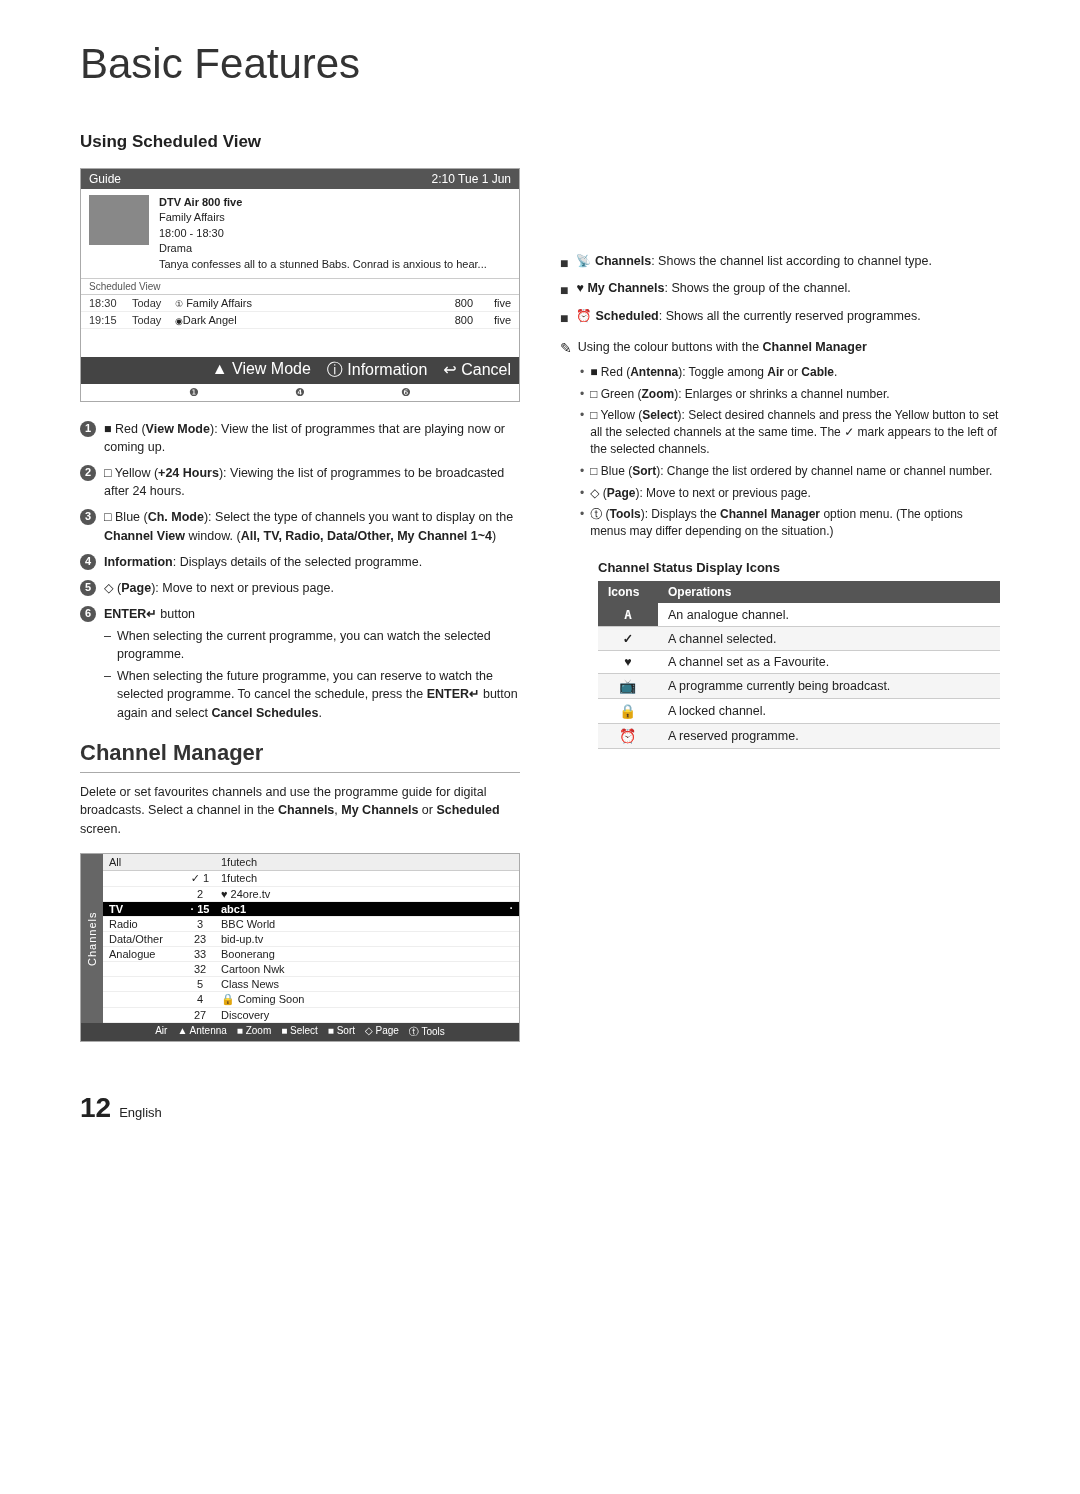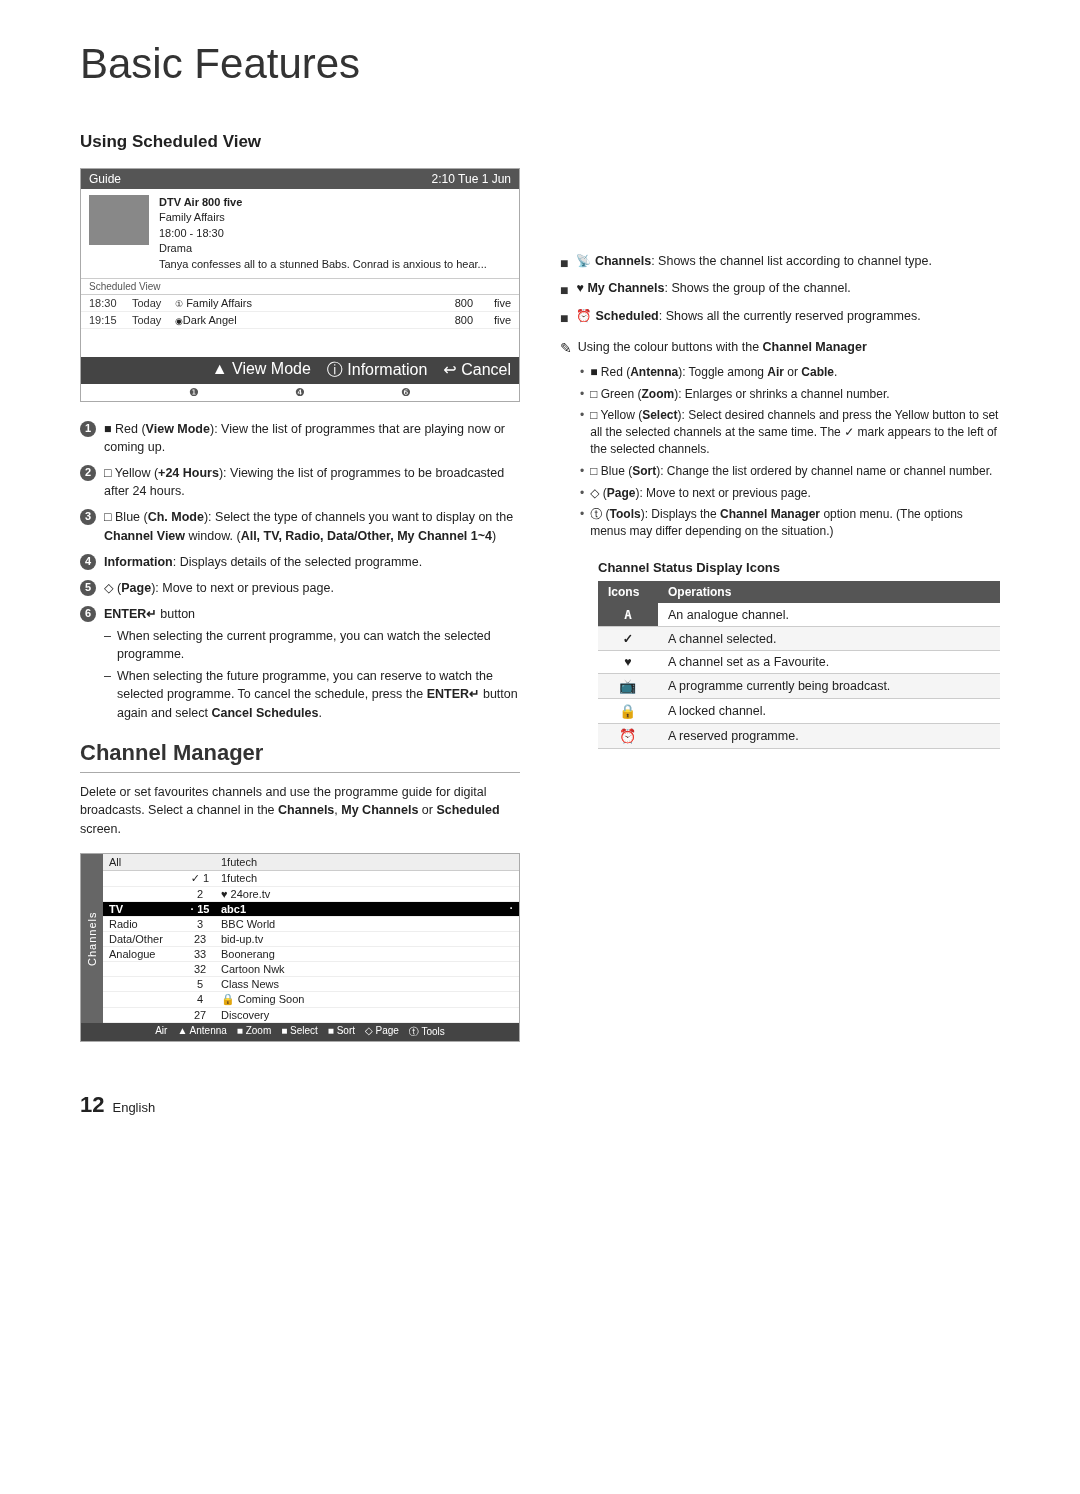--- a/index.html
+++ b/index.html
@@ -254,21 +254,21 @@
     }
     .status-table tr:nth-child(even) td { background: #f5f5f5; }
     
     .page-footer {
       margin-top: 30px;
       font-size: 13px;
       display: flex;
       align-items: baseline;
       gap: 8px;
     }
-    .page-num { font-size: 22px; font-weight: bold; }
+    .page-num { font-size: 28px; font-weight: bold; }
     b { font-weight: bold; }
     .note-icon { font-size: 14px; }
   </style>
 </head>
 <body>
 
 <h1 class="page-title">Basic Features</h1>
 
 <div class="two-col">
 

